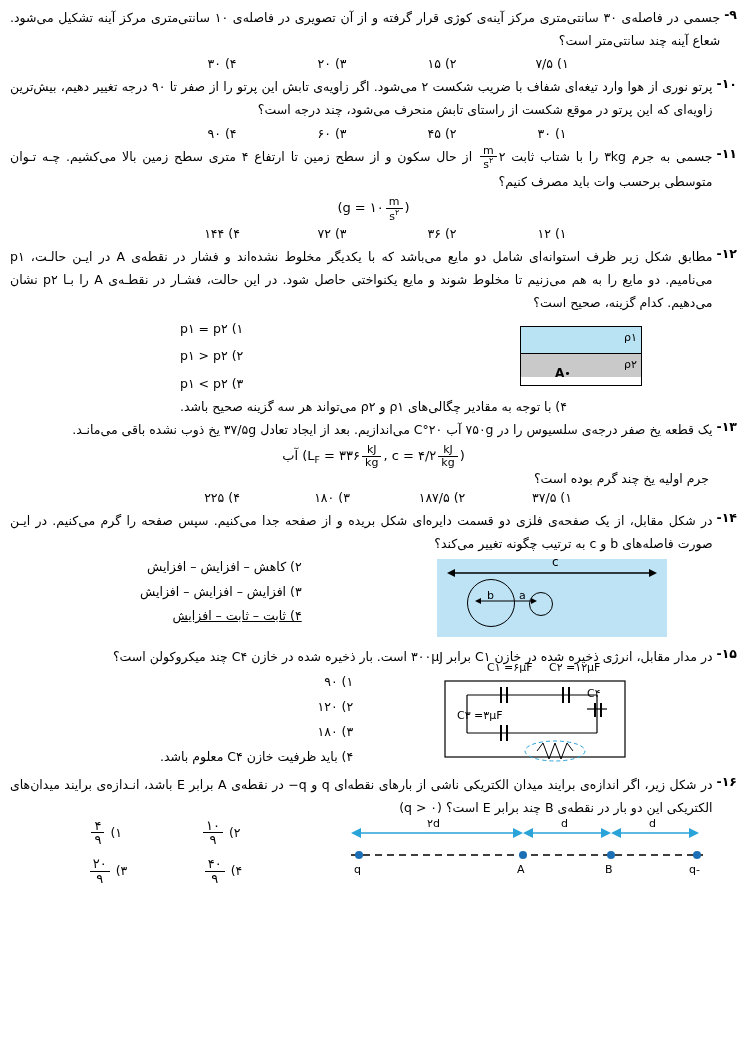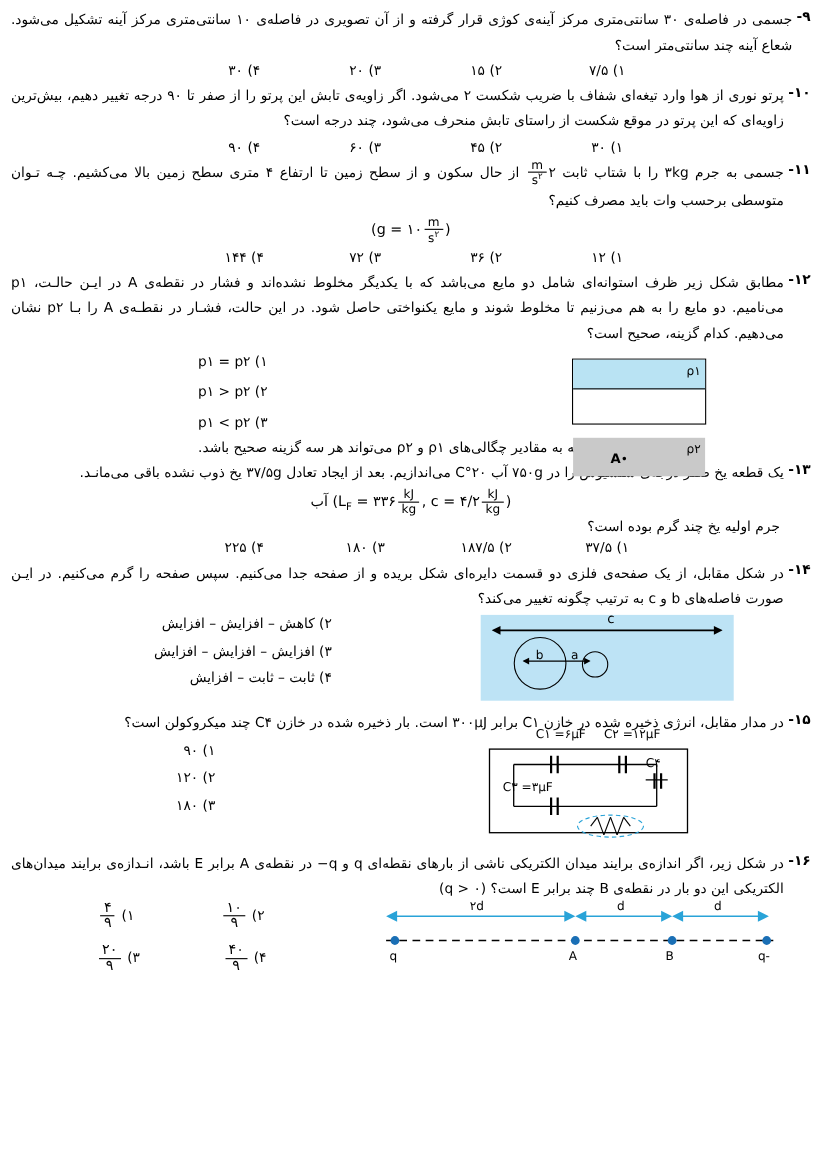--- a/index.html
+++ b/index.html
@@ -17,21 +17,21 @@
   .opts-row .opt{width:110px;text-align:center;font-size:12.5px;}
   .mathline{text-align:center;margin:3px 0;font-size:13px;}
   sub{font-size:72%;}
   sup{font-size:72%;}
   .frac{display:inline-block;vertical-align:middle;text-align:center;line-height:1.05;font-size:11px;margin:0 2px;}
   .frac .num{display:block;border-bottom:1px solid #000;padding:0 3px;}
   .frac .den{display:block;padding:0 3px;}
   
   .fig12{width:120px;height:58px;border:1px solid #000;margin:6px 0 6px 0;position:relative;}
   .fig12 .top{height:26px;background:#b9e3f3;border-bottom:1px solid #000;position:relative;}
-  .fig12 .bot{height:35px;background:#c9c9c9;position:relative;margin-top:44px;}
+  .fig12 .bot{height:23px;background:#c9c9c9;position:relative;}
   .fig12 .lbl{position:absolute;right:4px;top:4px;font-size:11px;}
   .fig12 .dotA{position:absolute;left:34px;top:12px;font-size:11px;}
   .fig12 .dotA b{font-size:12px;}
   
   .fig14{width:230px;height:78px;background:#bde3f5;position:relative;margin:4px auto;}
   .fig14 .bigc{position:absolute;left:30px;top:20px;width:46px;height:46px;border:1.6px solid #000;border-radius:50%;background:#bde3f5;}
   .fig14 .smallc{position:absolute;left:92px;top:33px;width:22px;height:22px;border:1.6px solid #000;border-radius:50%;background:#bde3f5;}
   .fig14 .arrowC{position:absolute;left:10px;top:8px;width:210px;height:12px;}
   .fig14 .arrowB{position:absolute;left:38px;top:37px;width:62px;height:10px;}
   .fig14 .lblc{position:absolute;left:115px;top:-4px;font-size:12px;}
@@ -176,21 +176,21 @@
             <polygon points="0,5 6,2 6,8" fill="#000"></polygon>
             <polygon points="62,5 56,2 56,8" fill="#000"></polygon>
           </svg>
           <div class="lblb">b</div>
           <div class="lbla">a</div>
         </div>
       </div>
       <div style="padding-left:130px;text-align:right;">
         <div class="opt" style="line-height:1.95;">۲) کاهش – افزایش  – افزایش</div>
         <div class="opt" style="line-height:1.95;text-align:center;">۳) افزایش – افزایش  – افزایش</div>
-        <div class="opt" style="line-height:1.95;">۴) ثابت – ثابت – افزایش</div>
+        <div class="opt" style="line-height:1.95;text-decoration:underline;">۴) ثابت – ثابت – افزایش</div>
       </div>
     </div>
   </div>
 
   <div class="q">
     <div class="qhead">
       <span class="qnum">۱۵-</span>
       <span class="qtext">در مدار مقابل، انرژی ذخیره شده در خازن C۱ برابر ۳۰۰μJ است. بار ذخیره شده در خازن C۴ چند میکروکولن است؟</span>
     </div>
     <div style="display:flex;align-items:flex-start;justify-content:space-between;">
@@ -229,20 +229,21 @@
           <div class="ltr small" style="position:absolute;left:50px;top:-12px;">C۱ =۶μF</div>
           <div class="ltr small" style="position:absolute;left:112px;top:-12px;">C۲ =۱۲μF</div>
           <div class="ltr small" style="position:absolute;left:20px;top:36px;">C۳ =۳μF</div>
           <div class="ltr small" style="position:absolute;left:150px;top:14px;">C۴</div>
         </div>
       </div>
       <div style="padding-left:150px;text-align:right;">
         <div class="opt" style="line-height:2.0;">۱) ۹۰</div>
         <div class="opt" style="line-height:2.0;">۲) ۱۲۰</div>
         <div class="opt" style="line-height:2.0;">۳) ۱۸۰</div>
+        <div class="opt" style="line-height:2.0;">۴) باید ظرفیت خازن C۴ معلوم باشد.</div>
       </div>
     </div>
   </div>
 
   <div class="q">
     <div class="qhead">
       <span class="qnum">۱۶-</span>
       <span class="qtext">در شکل زیر، اگر اندازه‌ی برایند میدان الکتریکی ناشی از بارهای نقطه‌ای q و q− در نقطه‌ی A برابر E باشد، انـدازه‌ی برایند میدان‌های الکتریکی این دو بار در نقطه‌ی B چند برابر E است؟ (q &gt; ۰)</span>
     </div>
     <div style="display:flex;align-items:flex-start;justify-content:space-between;">

